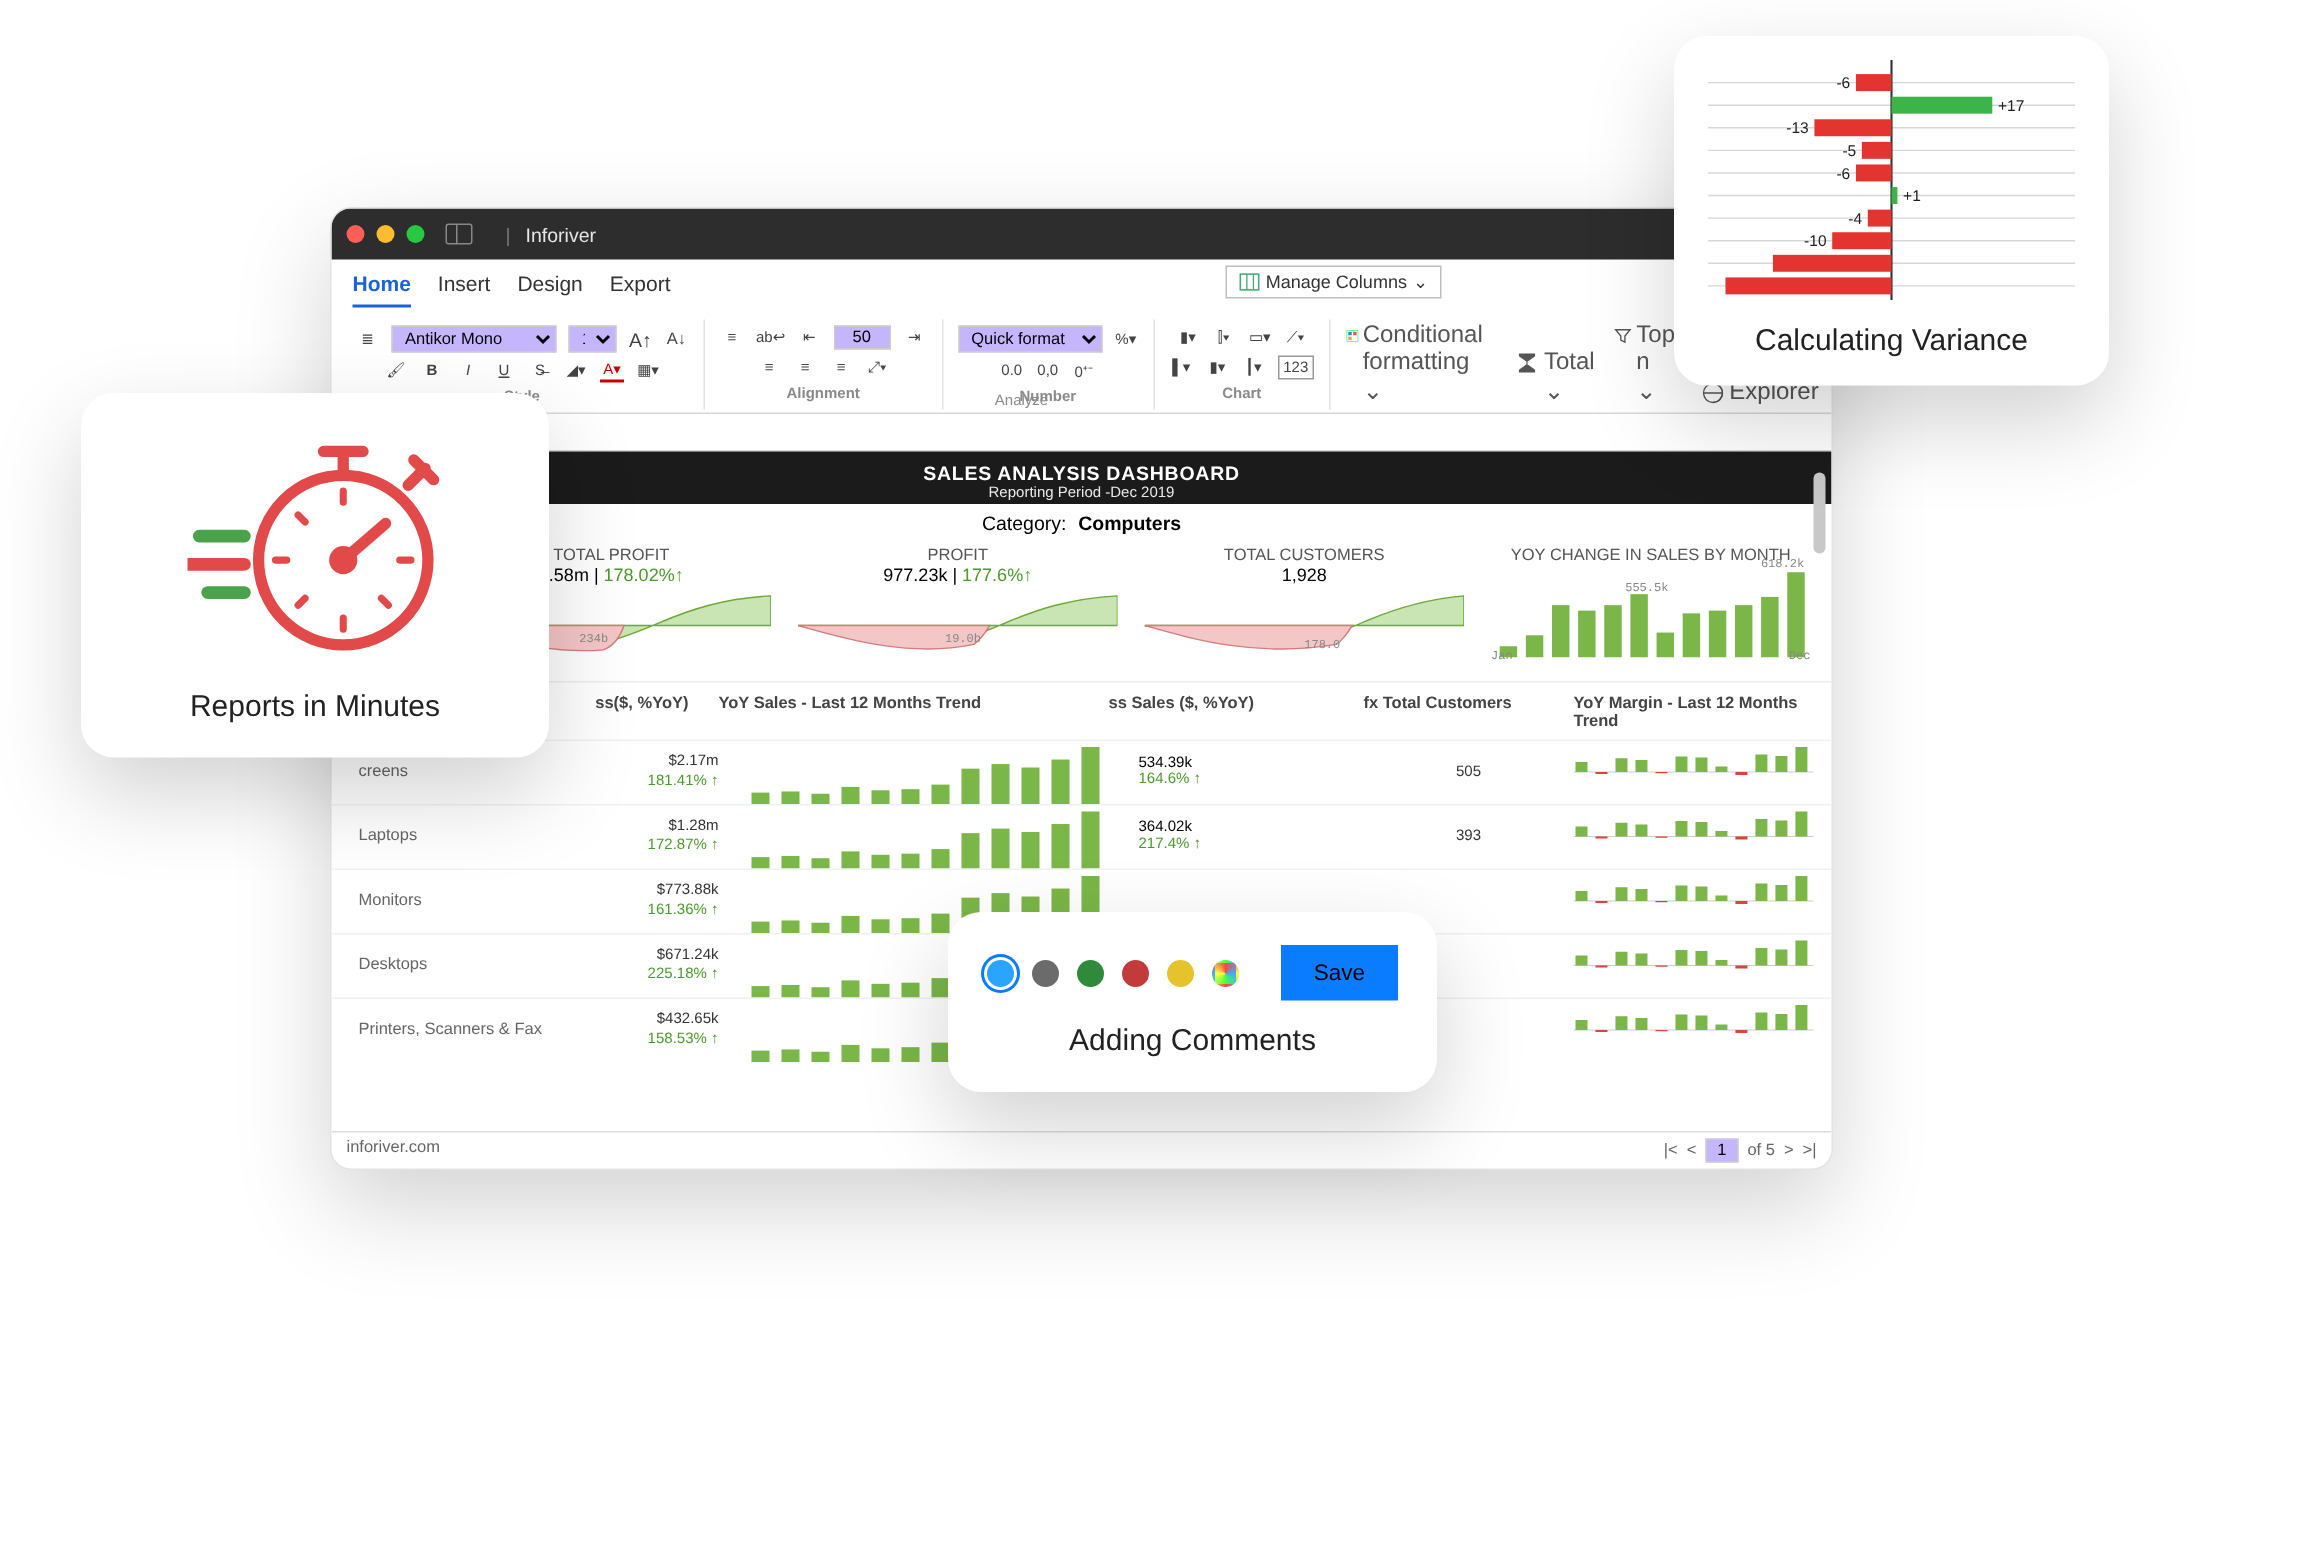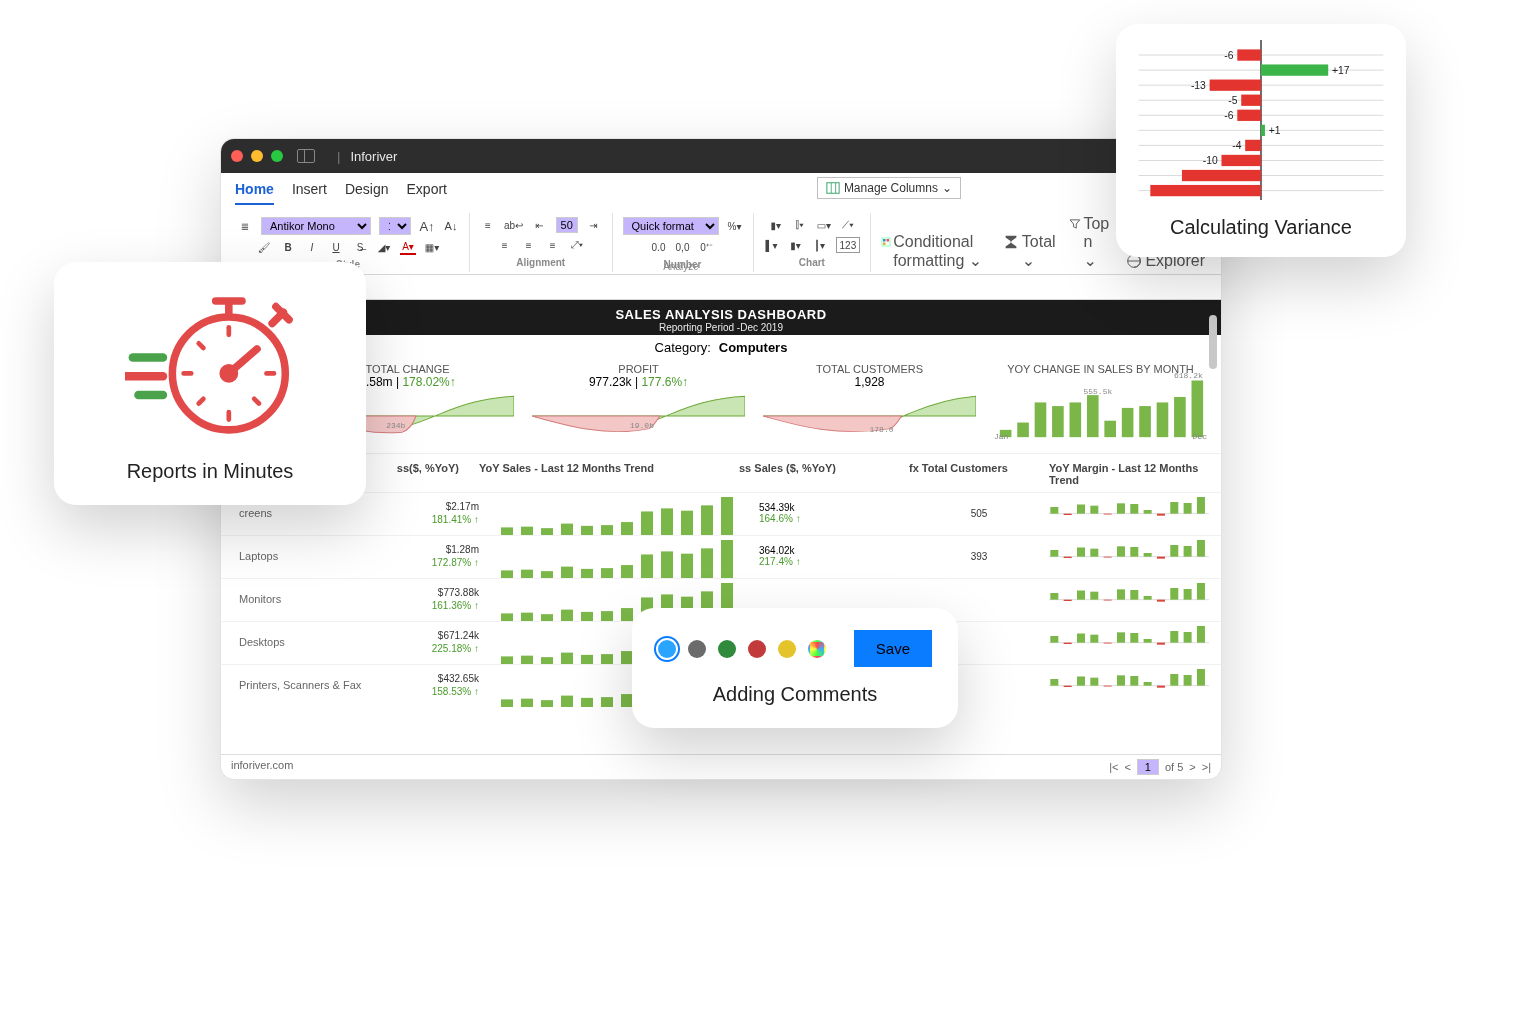--- a/index.html
+++ b/index.html
@@ -144,21 +144,21 @@
         <span class="btnish">▦▾</span>
       </div>
       <div class="label">Style</div>
     </div>
 
     <div class="rgroup">
       <div class="row">
         <span class="btnish">≡</span>
         <span class="btnish">ab↩</span>
         <span class="btnish">⇤</span>
-        <input class="rsel" style="width: 22px; text-align: center;" value="50">
+        <input class="rsel" style="width: 38px; text-align: center;" value="50">
         <span class="btnish">⇥</span>
       </div>
       <div class="row">
         <span class="btnish">≡</span>
         <span class="btnish">≡</span>
         <span class="btnish">≡</span>
         <span class="btnish">⤢▾</span>
       </div>
       <div class="label">Alignment</div>
     </div>
@@ -231,21 +231,21 @@
   <div class="dash-header">
     <div class="t1">SALES ANALYSIS DASHBOARD</div>
     <div class="t2">Reporting Period -Dec 2019</div>
   </div>
   <div class="category">
     <span>Category:</span> <b>Computers</b>
   </div>
 
   <div class="kpi-row">
     <div class="kpi">
-      <div class="name">TOTAL CHANGE</div>
+      <div class="name">TOTAL PROFIT</div>
       <div class="val"><span>5.58m</span> | <span class="g"><span>178.02%</span>↑</span></div>
       <div class="spark">
         <svg viewBox="0 0 200 60" preserveAspectRatio="none">
           <path d="M0 30 C20 34 40 44 70 46 C90 47 110 38 130 28 C150 18 170 10 200 8 L200 30 Z" fill="#c9e5b3" stroke="#6da937"></path>
           <path d="M0 30 C25 36 55 52 95 48 C100 46 105 40 108 30 L0 30 Z" fill="#f4c7c7" stroke="#d47d7d"></path>
         </svg>
         <span class="tick-lbl" style="left:40%;top:60%">234b</span>
       </div>
     </div>
     <div class="kpi">

